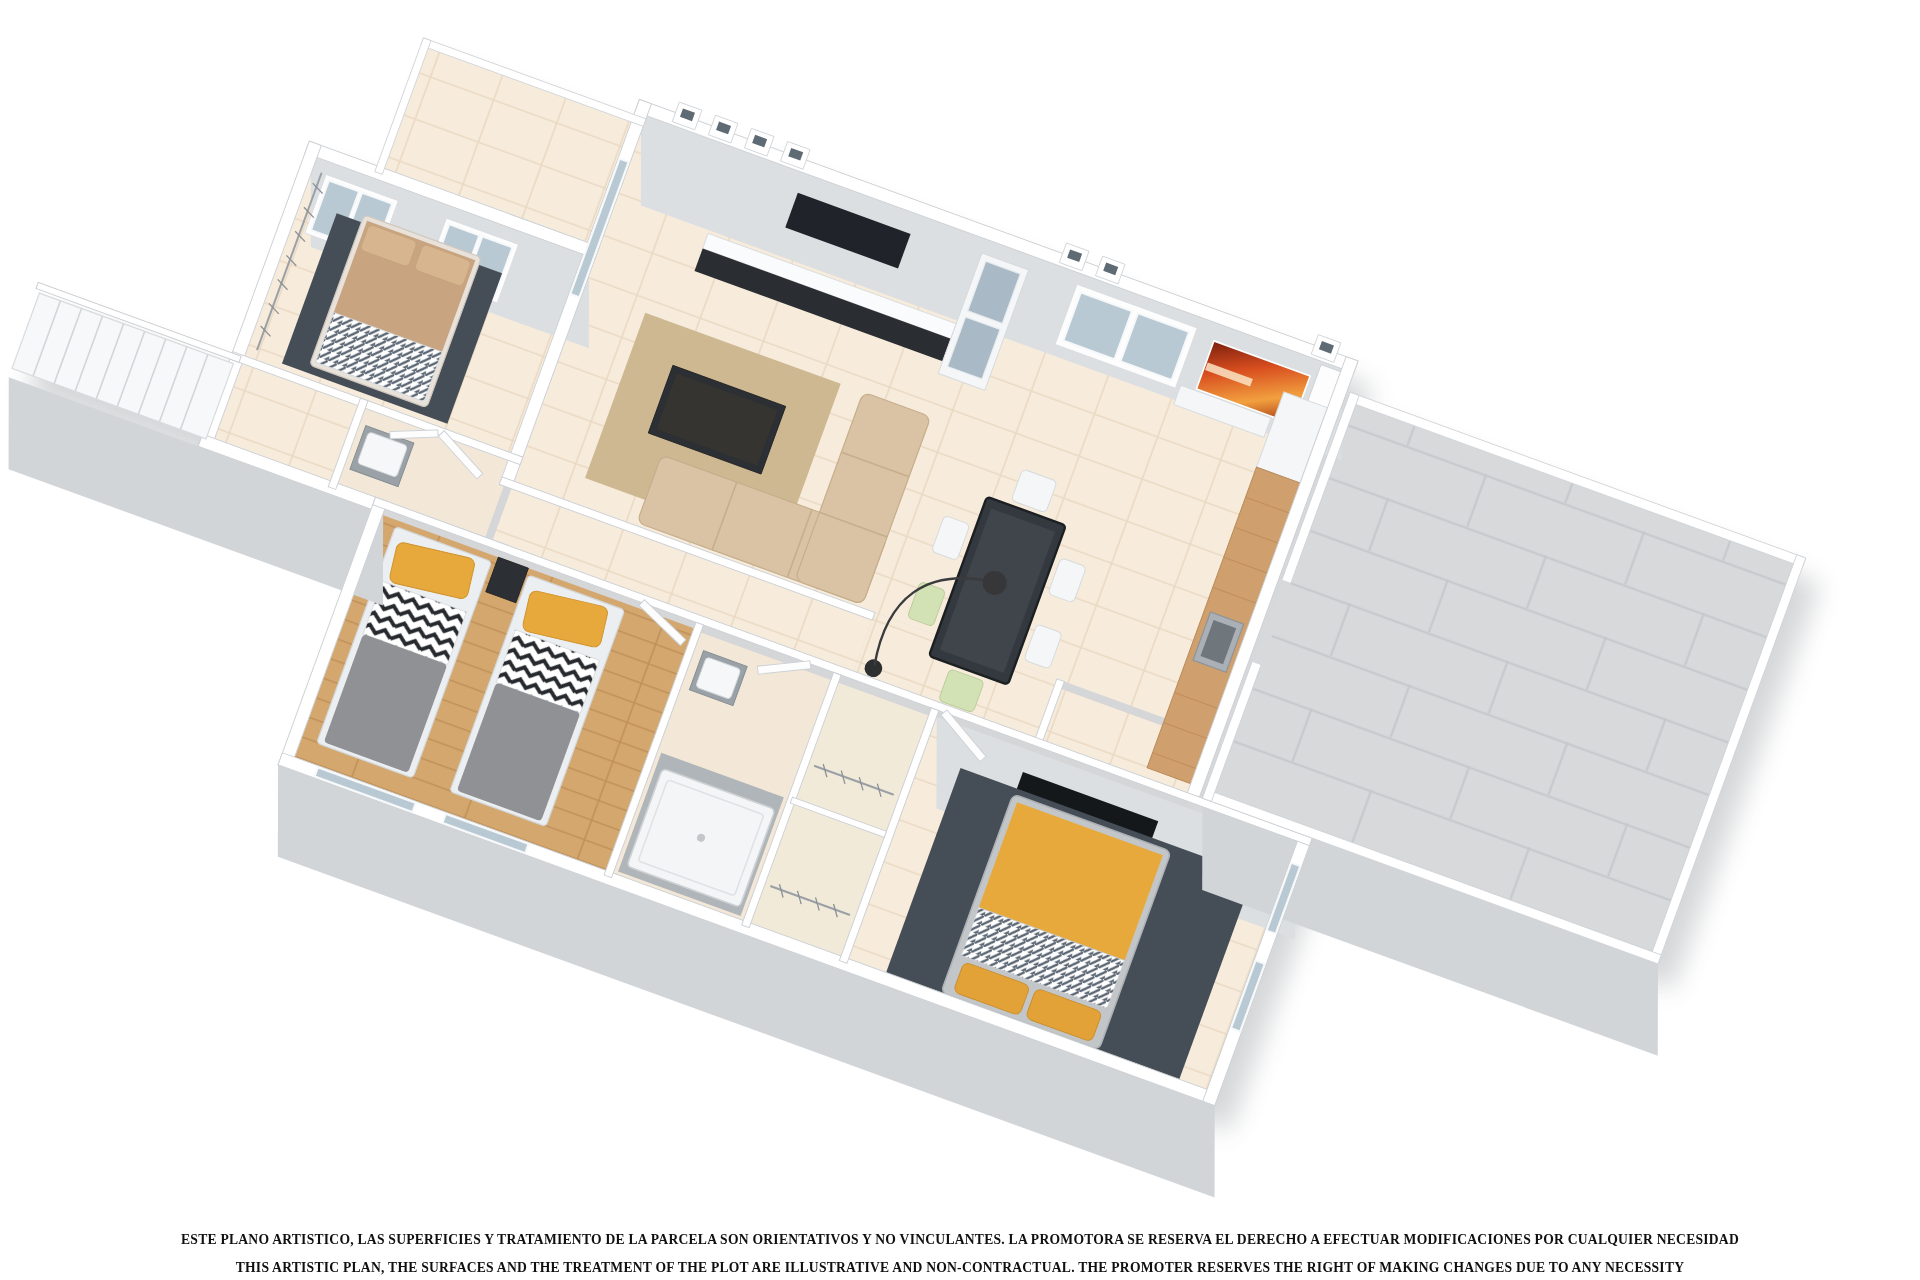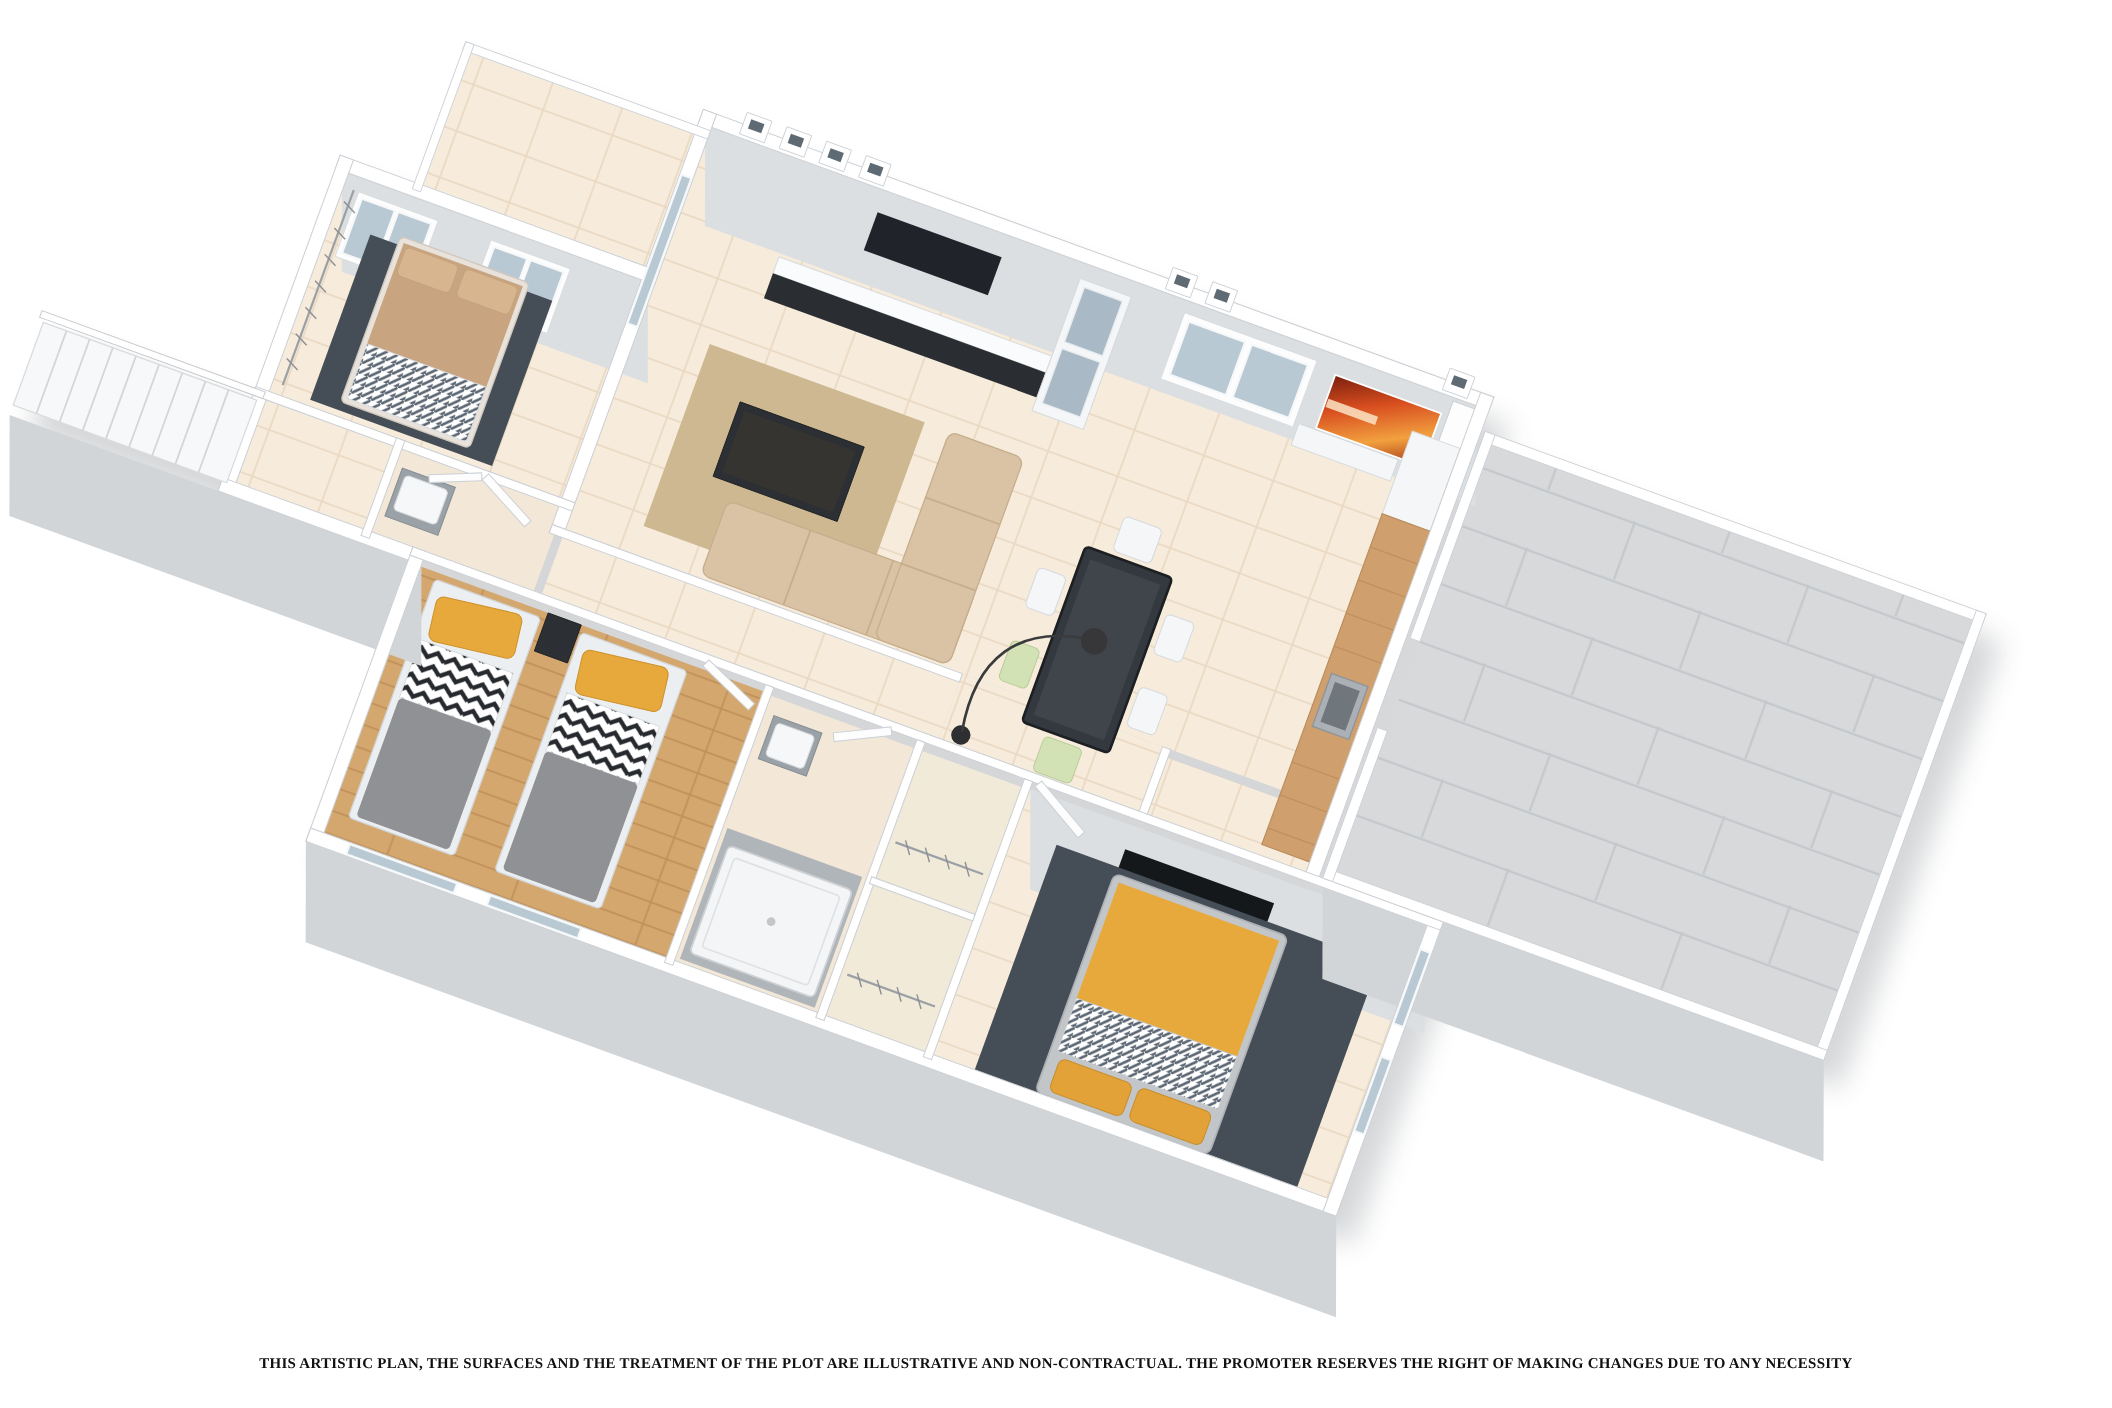--- a/index.html
+++ b/index.html
@@ -317,16 +317,17 @@
 
     <g>
       <rect x="-200" y="476" width="258" height="100" fill="#f7f8f9" stroke="#d9dcdf" stroke-width="1.5"></rect>
       <path class="step" d="M-172,476 V576 M-144,476 V576 M-116,476 V576 M-88,476 V576 M-60,476 V576 M-32,476 V576 M-4,476 V576 M24,476 V576"></path>
       <rect x="-206" y="464" width="270" height="8" fill="#ffffff" stroke="#cacdd0" stroke-width="1.2"></rect>
     </g>
   </g>
 </svg>
 
 <div class="footer">
+  <div>ESTE PLANO ARTISTICO, LAS SUPERFICIES Y TRATAMIENTO DE LA PARCELA SON ORIENTATIVOS Y NO VINCULANTES. LA PROMOTORA SE RESERVA EL DERECHO A EFECTUAR MODIFICACIONES POR CUALQUIER NECESIDAD</div>
   <div>THIS ARTISTIC PLAN, THE SURFACES AND THE TREATMENT OF THE PLOT ARE ILLUSTRATIVE AND NON-CONTRACTUAL. THE PROMOTER RESERVES THE RIGHT OF MAKING CHANGES DUE TO ANY NECESSITY</div>
 </div>
 
 </div>
 
 </body></html>

